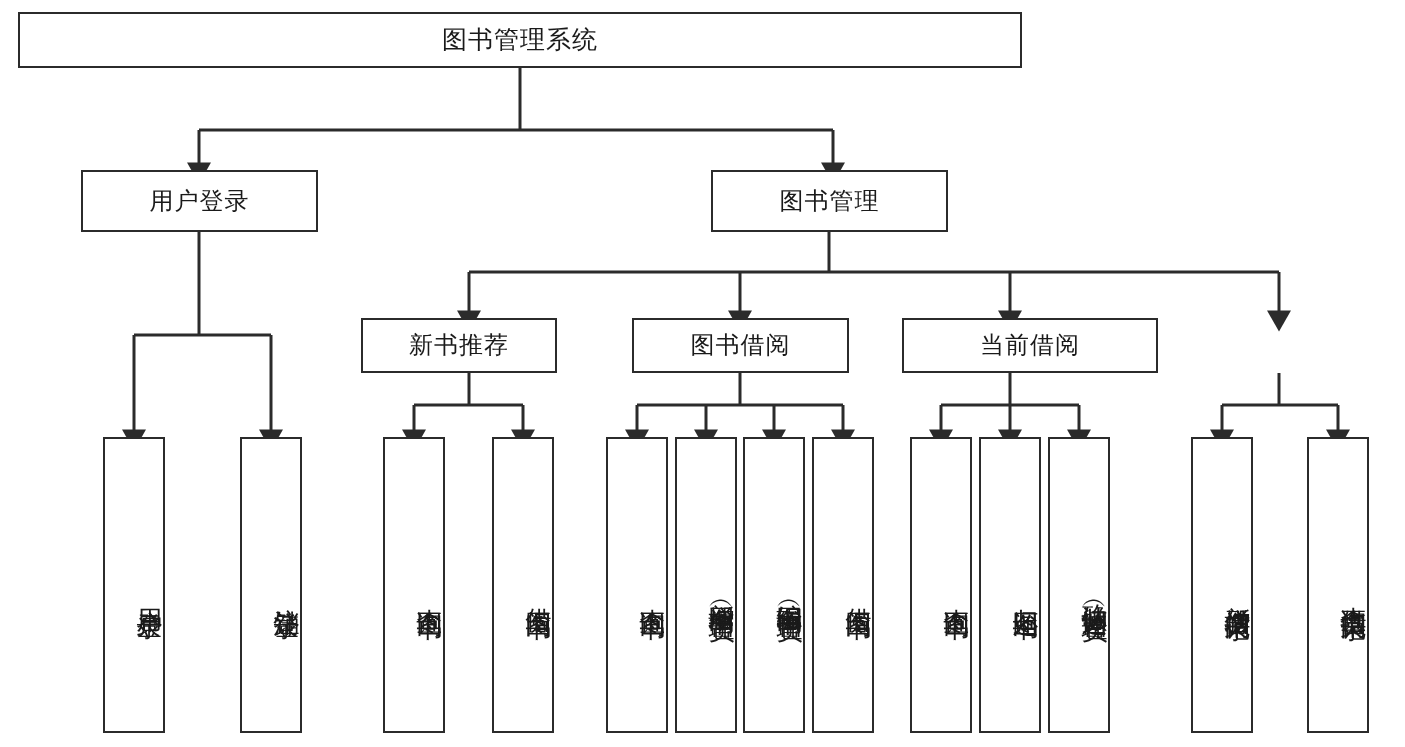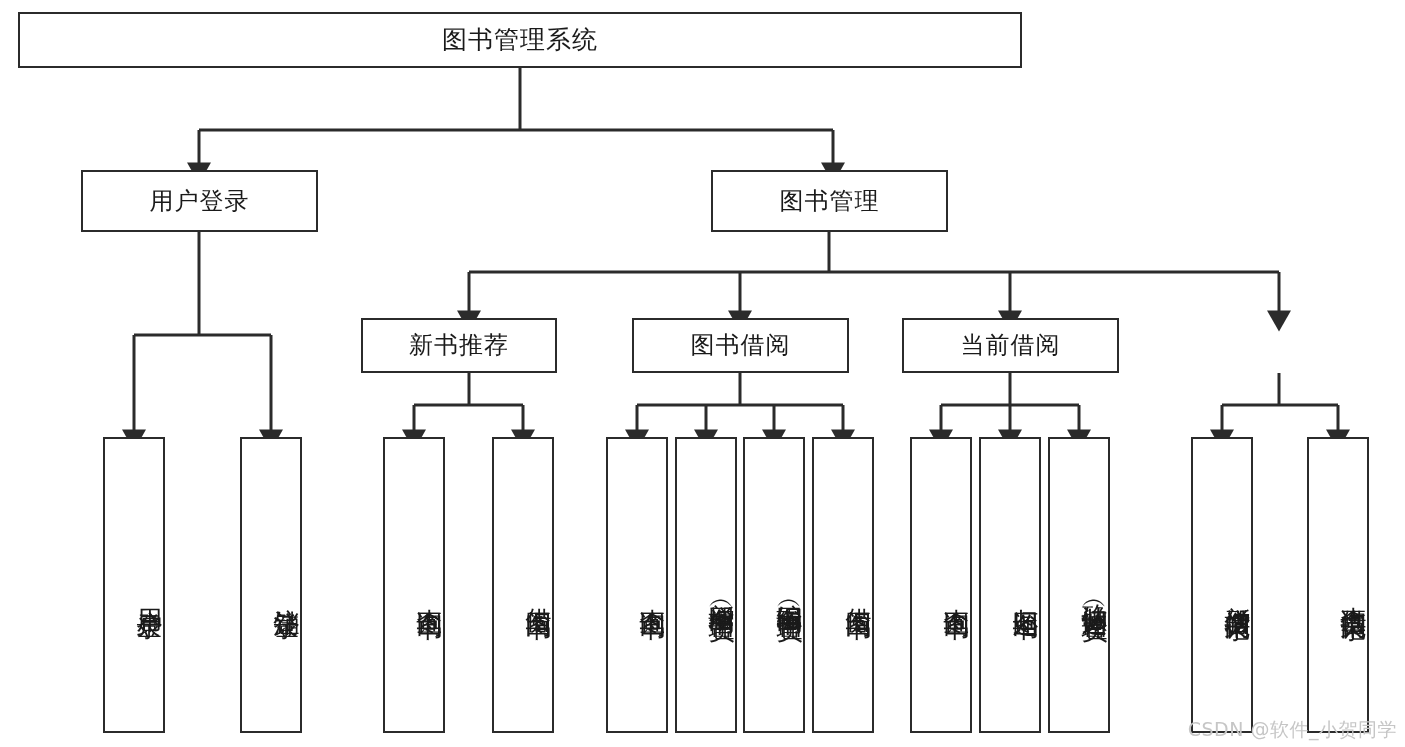--- a/index.html
+++ b/index.html
@@ -134,21 +134,21 @@
   <div class="node h" style="left:711px; top:170px; width:237px; height:62px;">
     <span>图书管理</span>
   </div>
 
   <div class="node h" style="left:361px; top:318px; width:196px; height:55px;">
     <span>新书推荐</span>
   </div>
   <div class="node h" style="left:632px; top:318px; width:217px; height:55px;">
     <span>图书借阅</span>
   </div>
-  <div class="node h" style="left:902px; top:318px; width:217px; height:55px;">
+  <div class="node h" style="left:902px; top:318px; width:256px; height:55px;">
     <span>当前借阅</span>
   </div>
 
   <div class="node v" style="left:103px; top:437px; width:62px; height:296px;">
     <span class="vtext">用户登录</span>
   </div>
   <div class="node v" style="left:240px; top:437px; width:62px; height:296px;">
     <span class="vtext">注销登录</span>
   </div>
 
@@ -182,15 +182,14 @@
     <span class="vtext">确认归还（管理员）</span>
   </div>
 
   <div class="node v" style="left:1191px; top:437px; width:62px; height:296px;">
     <span class="vtext">新增借阅记录</span>
   </div>
   <div class="node v" style="left:1307px; top:437px; width:62px; height:296px;">
     <span class="vtext">查询借阅记录</span>
   </div>
 
-  <div class="watermark">CSDN @软件_小贺同学</div>
 
 </div>
 
 </body></html>

